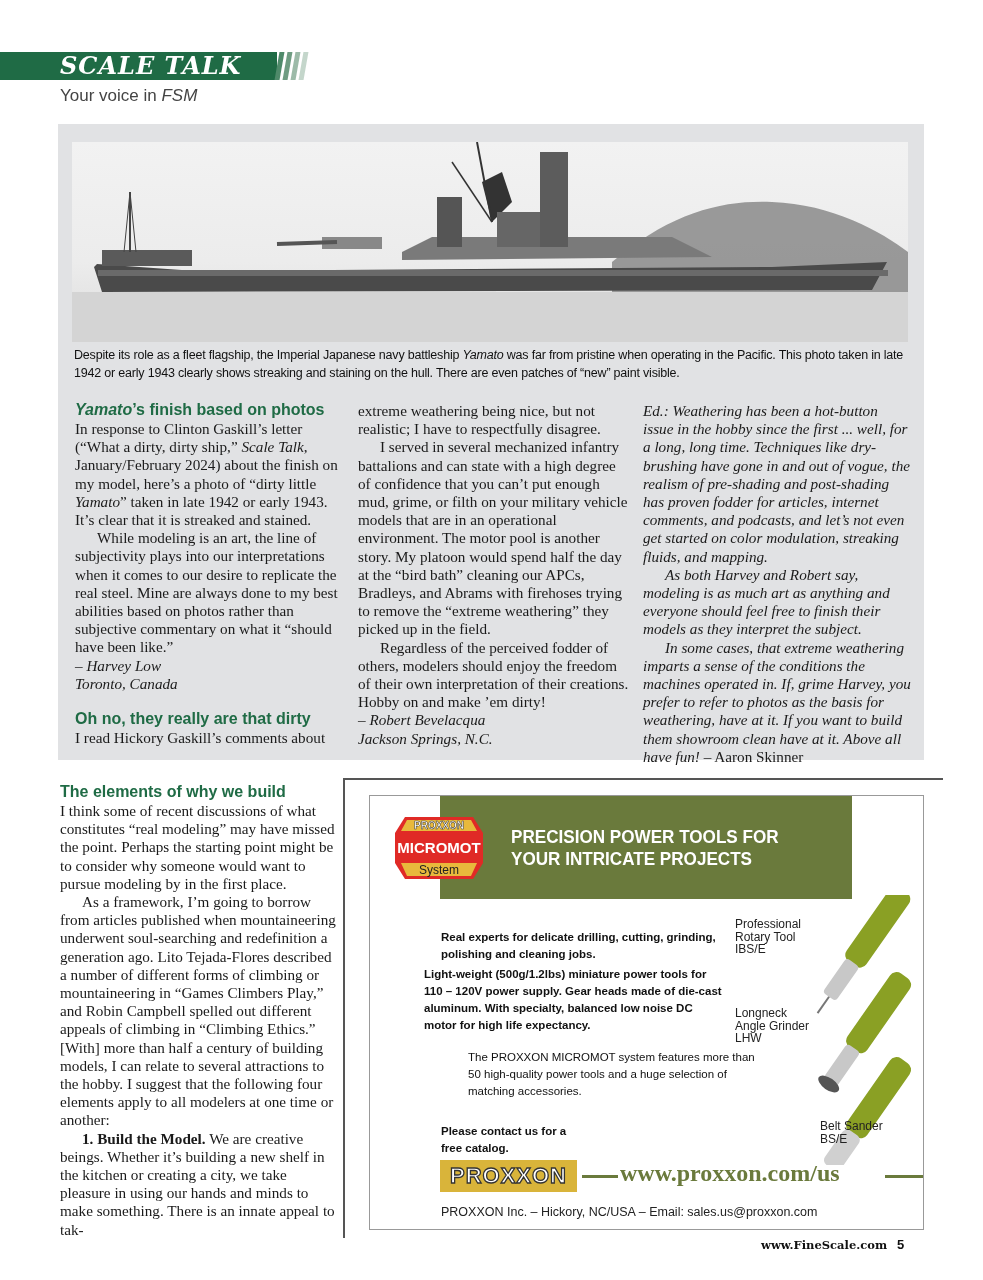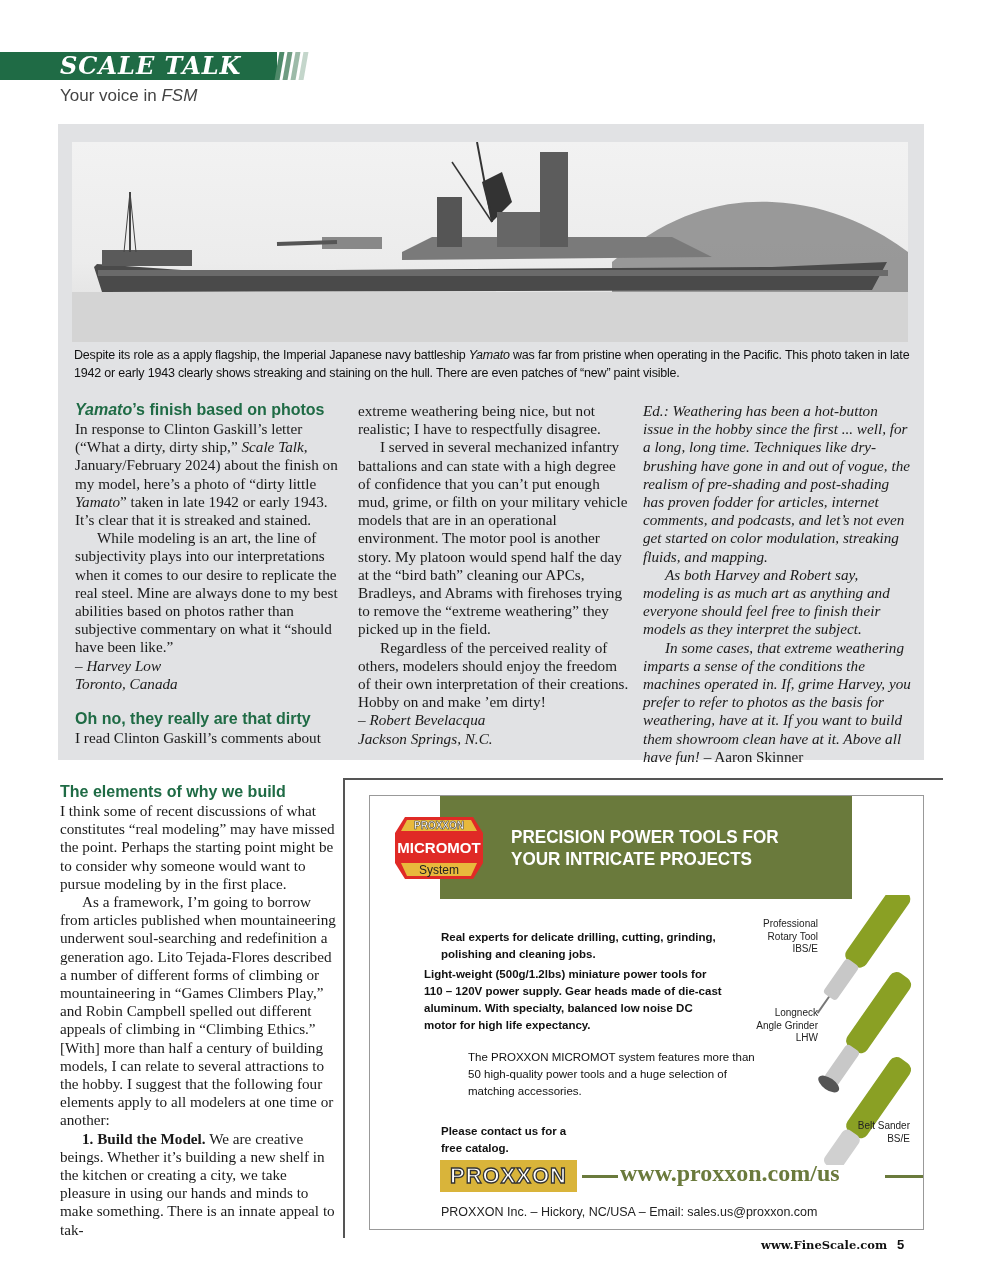--- a/index.html
+++ b/index.html
@@ -23,21 +23,21 @@
   .hd i { font-style: italic; }
   .sig { font-style: italic; }
 
   .ad-frame { position: absolute; left: 343px; top: 778px; width: 600px; height: 460px; border-top: 2px solid #555; border-left: 2px solid #555; }
   .ad-box { position: absolute; left: 369px; top: 795px; width: 555px; height: 435px; border: 1px solid #999; background: #fff; }
   .ad-green { position: absolute; left: 440px; top: 796px; width: 412px; height: 103px; background: #6a7a3c; }
   .ad-headline { position: absolute; left: 511px; top: 826px; font-family: "Liberation Sans", sans-serif; font-weight: bold; font-size: 19px; line-height: 22px; color: #fff; transform: scaleX(0.9); transform-origin: left; }
   .logo-badge { position: absolute; left: 393px; top: 815px; width: 92px; height: 66px; }
   .ad-text { position: absolute; font-family: "Liberation Sans", sans-serif; font-size: 11.5px; line-height: 17px; color: #111; }
   .ad-text b { font-weight: bold; }
-  .tool-label { position: absolute; font-family: "Liberation Sans", sans-serif; font-size: 10px; line-height: 12.5px; text-align: right; color: #222; }
+  .tool-label { position: absolute; font-family: "Liberation Sans", sans-serif; font-size: 12px; line-height: 12.5px; text-align: left; color: #222; }
   .prox-logo { position: absolute; left: 440px; top: 1160px; width: 137px; height: 32px; background: #d9b43a; display: flex; align-items: center; justify-content: center; }
   .prox-logo span { font-family: "Liberation Sans", sans-serif; font-weight: bold; font-size: 22px; color: #fff; -webkit-text-stroke: 1.3px #333; letter-spacing: 1px; }
   .prox-url-line { position: absolute; top: 1175px; height: 3px; background: #6a7a3c; }
   .prox-url { position: absolute; left: 620px; top: 1160px; font-family: Liberation Serif, serif; font-weight: bold; font-size: 24px; color: #6a7a3c; }
   .prox-contact { position: absolute; left: 441px; top: 1205px; font-family: "Liberation Sans", sans-serif; font-size: 12.5px; color: #222; }
   .footer { position: absolute; left: 761px; top: 1237px; font-family: "DejaVu Serif", serif; font-weight: bold; font-size: 11.5px; color: #111; }
   .footer .pg { margin-left: 10px; font-family: "Liberation Sans", sans-serif; font-size: 13px; }
 </style>
 </head>
 <body>
@@ -69,36 +69,36 @@
     <rect x="250" y="95" width="60" height="12" fill="#888"></rect>
     <line x1="205" y1="102" x2="265" y2="100" stroke="#555" stroke-width="4"></line>
     <line x1="405" y1="0" x2="420" y2="80" stroke="#333" stroke-width="2"></line>
     <line x1="380" y1="20" x2="420" y2="80" stroke="#333" stroke-width="1.5"></line>
     <line x1="58" y1="50" x2="58" y2="110" stroke="#444" stroke-width="2"></line>
     <line x1="52" y1="110" x2="58" y2="50" stroke="#444" stroke-width="1"></line>
     <line x1="64" y1="110" x2="58" y2="50" stroke="#444" stroke-width="1"></line>
   </svg>
 </div>
 
-<div class="caption"><span>Despite its role as a apply flagship, the Imperial Japanese navy battleship </span><i>Yamato</i><span> was far from pristine when operating in the Pacific. This photo taken in late 1942 or early 1943 clearly shows streaking and staining on the hull. There are even patches of “new” paint visible.</span></div>
+<div class="caption"><span>Despite its role as a fleet flagship, the Imperial Japanese navy battleship </span><i>Yamato</i><span> was far from pristine when operating in the Pacific. This photo taken in late 1942 or early 1943 clearly shows streaking and staining on the hull. There are even patches of “new” paint visible.</span></div>
 
 <div class="col" style="left:75px; top:400px; width:268px;">
   <div class="hd"><i>Yamato</i><span>’s finish based on photos</span></div>
   <p><span>In response to Clinton Gaskill’s letter (“What a dirty, dirty ship,” </span><i>Scale Talk</i><span>, January/February 2024) about the finish on my model, here’s a photo of “dirty little </span><i>Yamato</i><span>” taken in late 1942 or early 1943. It’s clear that it is streaked and stained.</span></p>
   <p class="ind">While modeling is an art, the line of subjectivity plays into our interpretations when it comes to our desire to replicate the real steel. Mine are always done to my best abilities based on photos rather than subjective commentary on what it “should have been like.”</p>
   <p class="sig">– Harvey Low</p>
   <p class="sig">Toronto, Canada</p>
   <div class="hd" style="margin-top:16px;">Oh no, they really are that dirty</div>
-  <p>I read Clinton Gaskill’s comments about</p>
+  <p>I read Hickory Gaskill’s comments about</p>
 </div>
 
 <div class="col" style="left:358px; top:402px; width:272px;">
   <p>extreme weathering being nice, but not realistic; I have to respectfully disagree.</p>
   <p class="ind">I served in several mechanized infantry battalions and can state with a high degree of confidence that you can’t put enough mud, grime, or filth on your military vehicle models that are in an operational environment. The motor pool is another story. My platoon would spend half the day at the “bird bath” cleaning our APCs, Bradleys, and Abrams with firehoses trying to remove the “extreme weathering” they picked up in the field.</p>
-  <p class="ind">Regardless of the perceived reality of others, modelers should enjoy the freedom of their own interpretation of their creations. Hobby on and make ’em dirty!</p>
+  <p class="ind">Regardless of the perceived fodder of others, modelers should enjoy the freedom of their own interpretation of their creations. Hobby on and make ’em dirty!</p>
   <p class="sig">– Robert Bevelacqua</p>
   <p class="sig">Jackson Springs, N.C.</p>
 </div>
 
 <div class="col it" style="left:643px; top:402px; width:268px; font-style:italic;">
   <p>Ed.: Weathering has been a hot-button issue in the hobby since the first  ... well, for a long, long time. Techniques like dry-brushing have gone in and out of vogue, the realism of pre-shading and post-shading has proven fodder for articles, internet comments, and podcasts, and let’s not even get started on color modulation, streaking fluids, and mapping.</p>
   <p class="ind">As both Harvey and Robert say, modeling is as much art as anything and everyone should feel free to finish their models as they interpret the subject.</p>
   <p class="ind"><span>In some cases, that extreme weathering imparts a sense of the conditions the machines operated in. If, grime Harvey, you prefer to refer to photos as the basis for weathering, have at it. If you want to build them showroom clean have at it. Above all have fun!</span><span style="font-style:normal"> – Aaron Skinner</span></p>
 </div>
 

